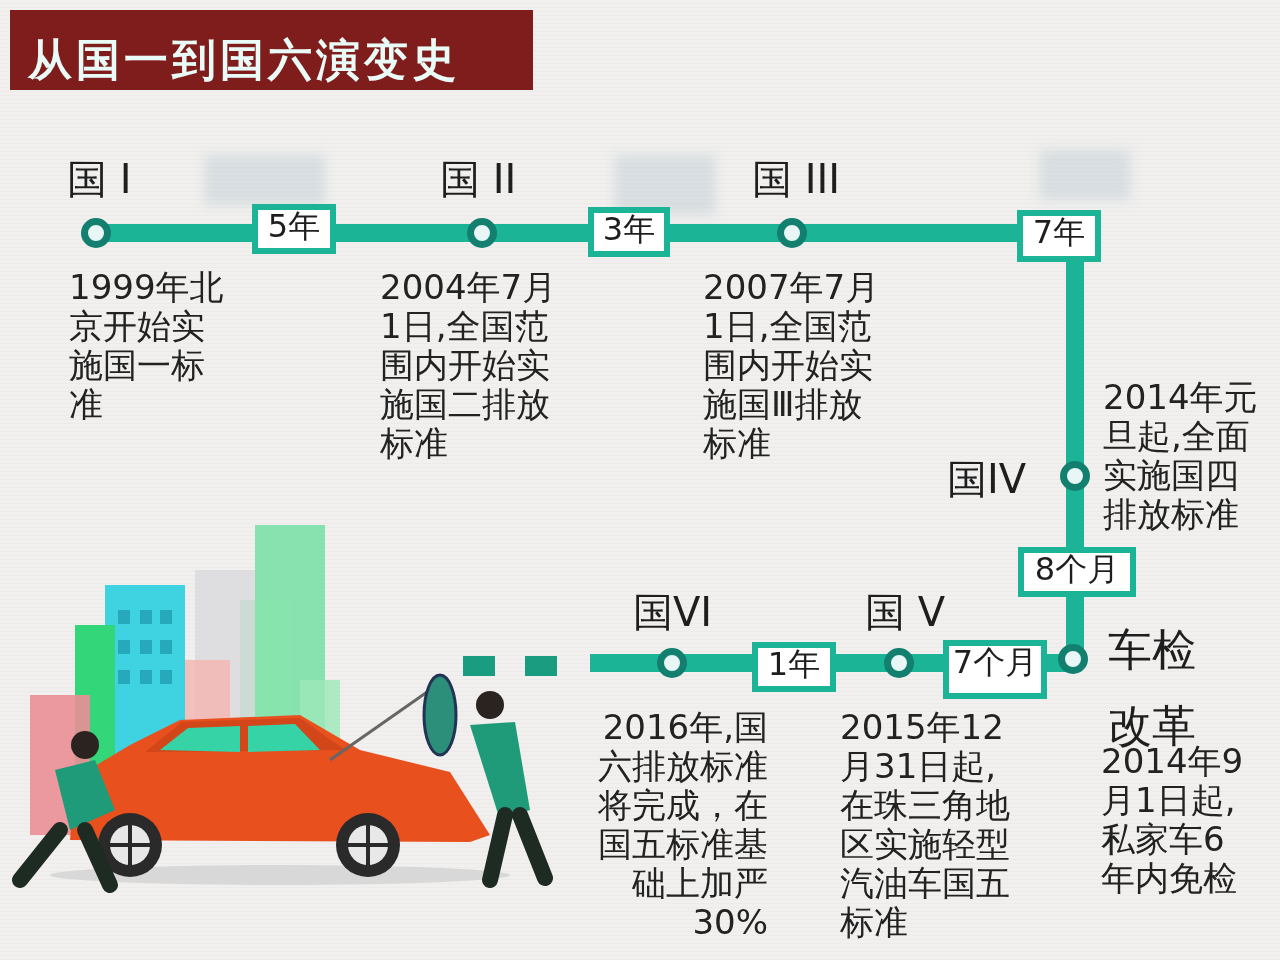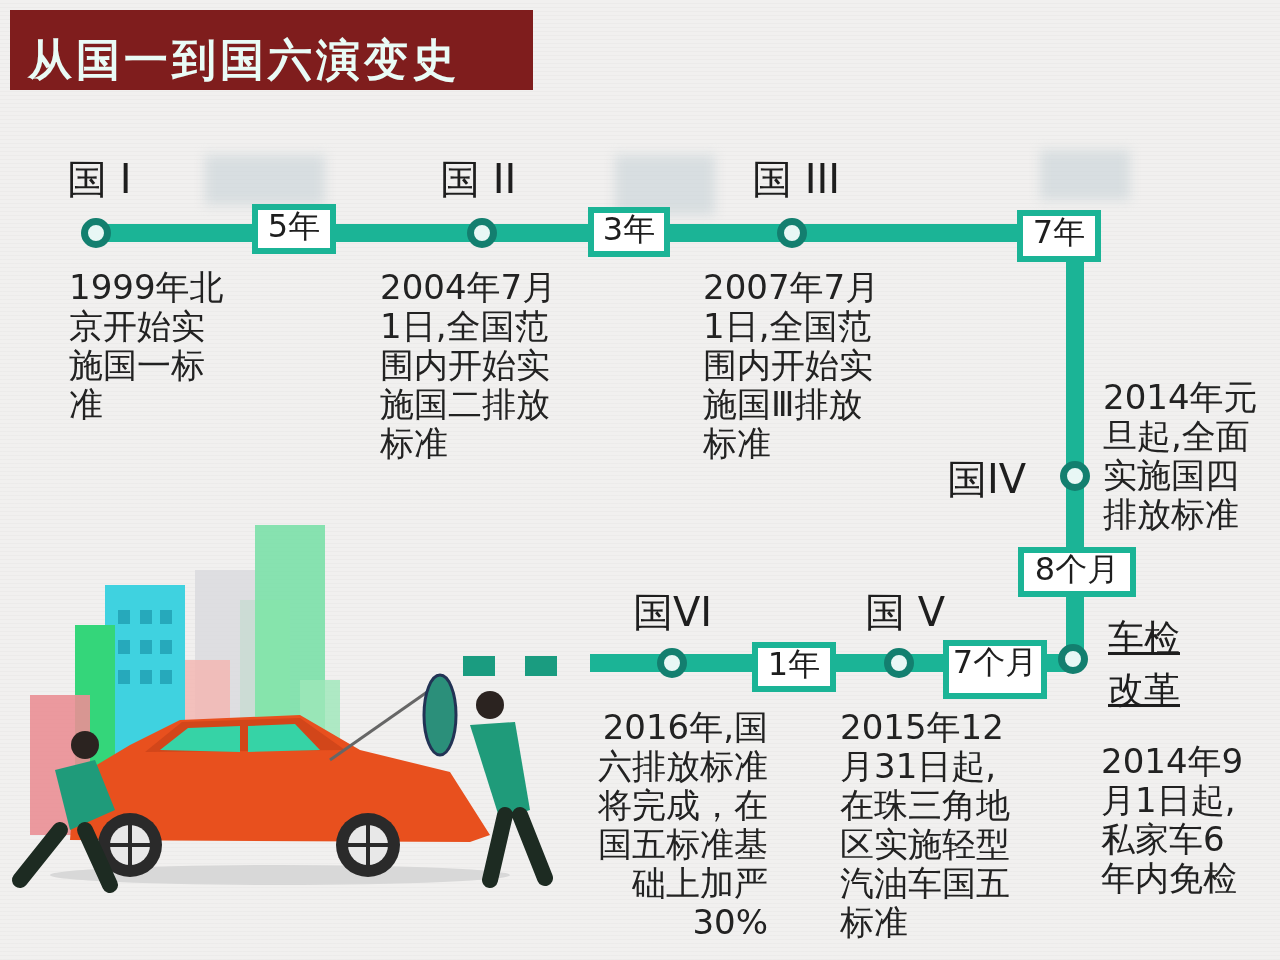--- a/index.html
+++ b/index.html
@@ -59,21 +59,21 @@
     <span>7个月</span>
   </div>
 <div class="badge" style="left:752px;top:642px;width:84px;height:50px;">
     <span>1年</span>
   </div>
 
 <div class="label" style="left:67px;top:152px;">国 I</div>
 <div class="label" style="left:440px;top:152px;">国 II</div>
 <div class="label" style="left:752px;top:152px;">国 III</div>
 <div class="label" style="left:947px;top:452px;">国IV</div>
-<div class="label" style="left:1108px;top:612px;white-space:pre-line;line-height:52px;font-size:36px;text-decoration:underline;">车检
+<div class="label" style="left:1108px;top:612px;white-space:pre-line;line-height:76px;font-size:44px;">车检
 改革</div>
 <div class="label" style="left:865px;top:585px;">国 V</div>
 <div class="label" style="left:633px;top:585px;text-align:center;">国VI</div>
 
 <div class="desc" style="left:69px;top:268px;">1999年北
 京开始实
 施国一标
 准</div>
 <div class="desc" style="left:380px;top:268px;">2004年7月
 1日,全国范

